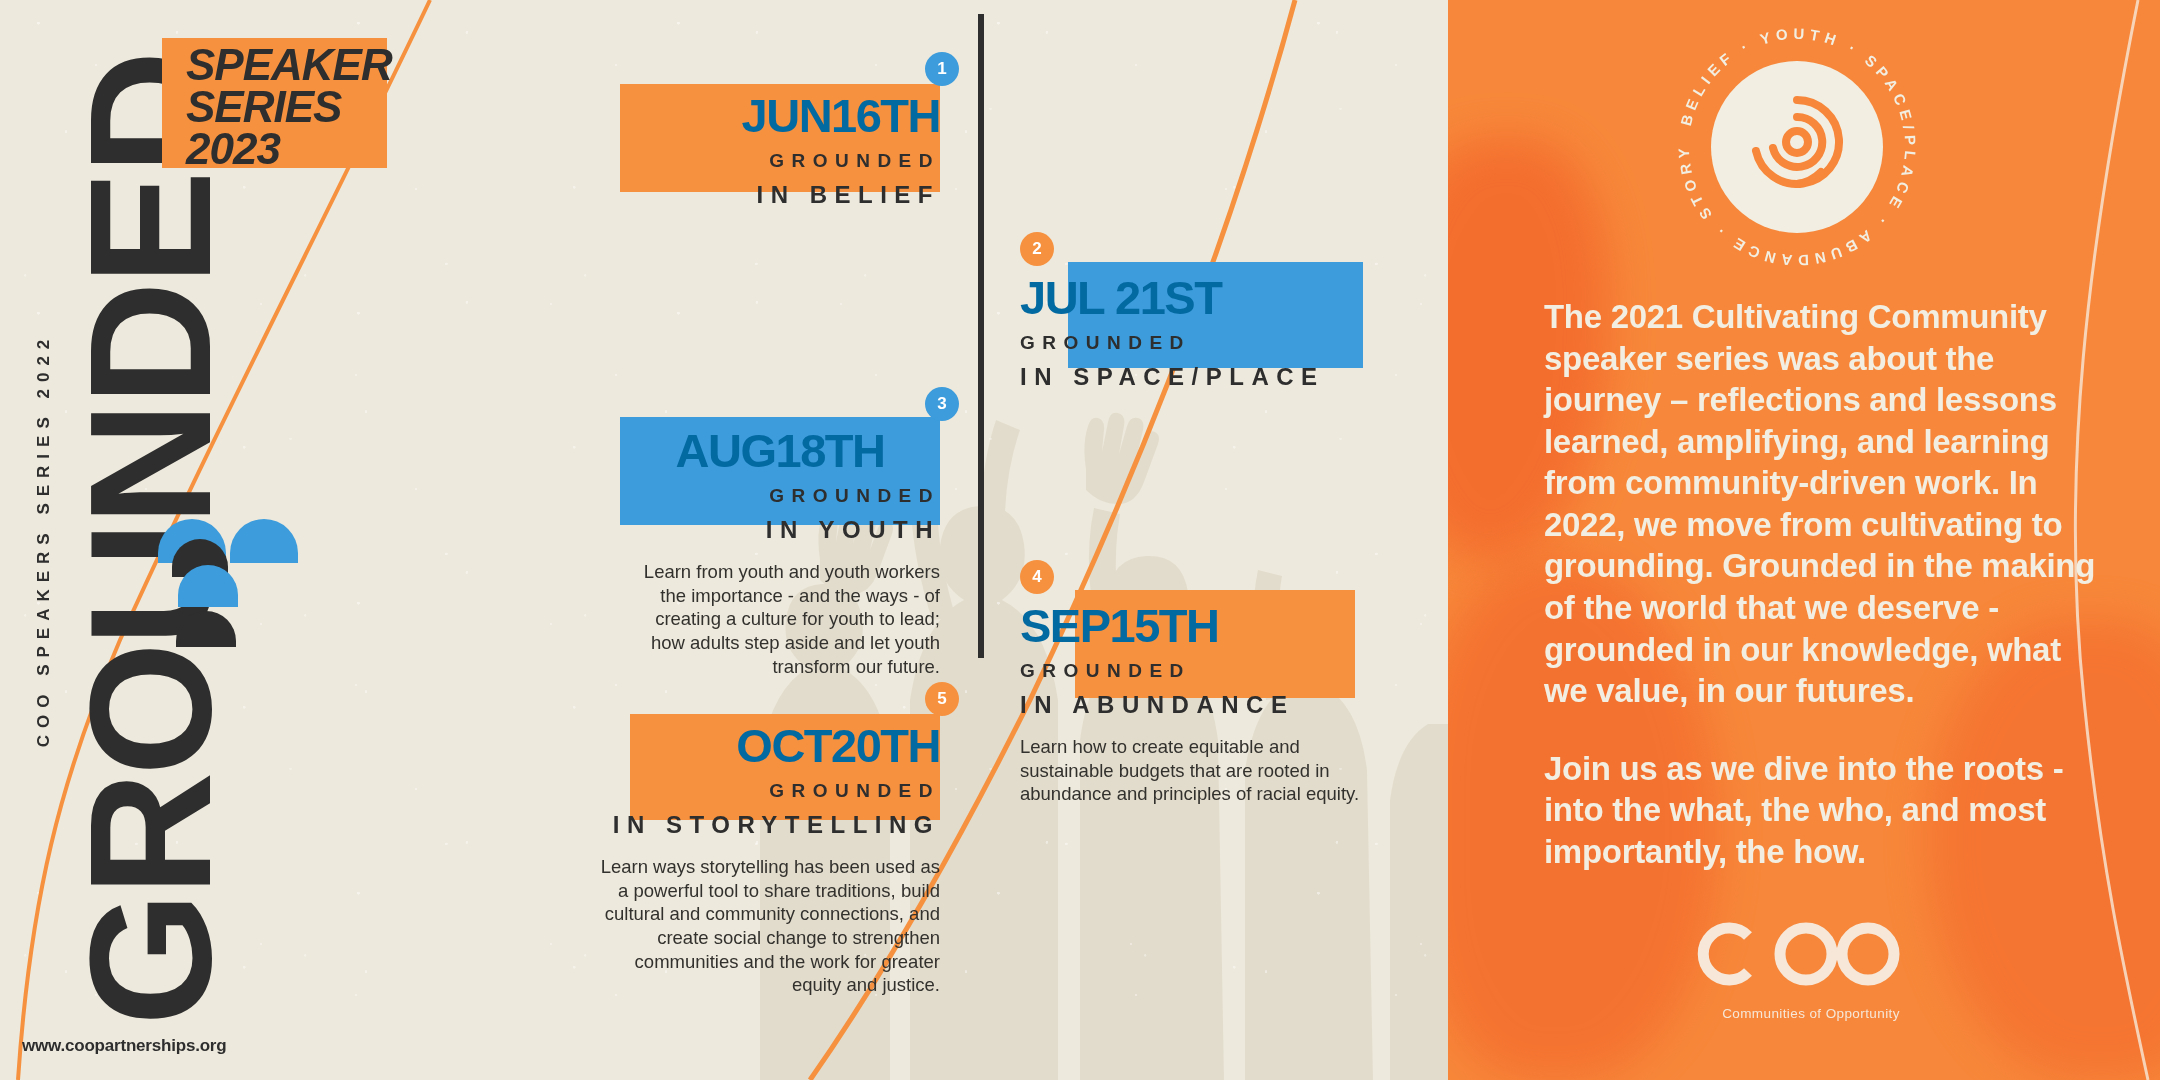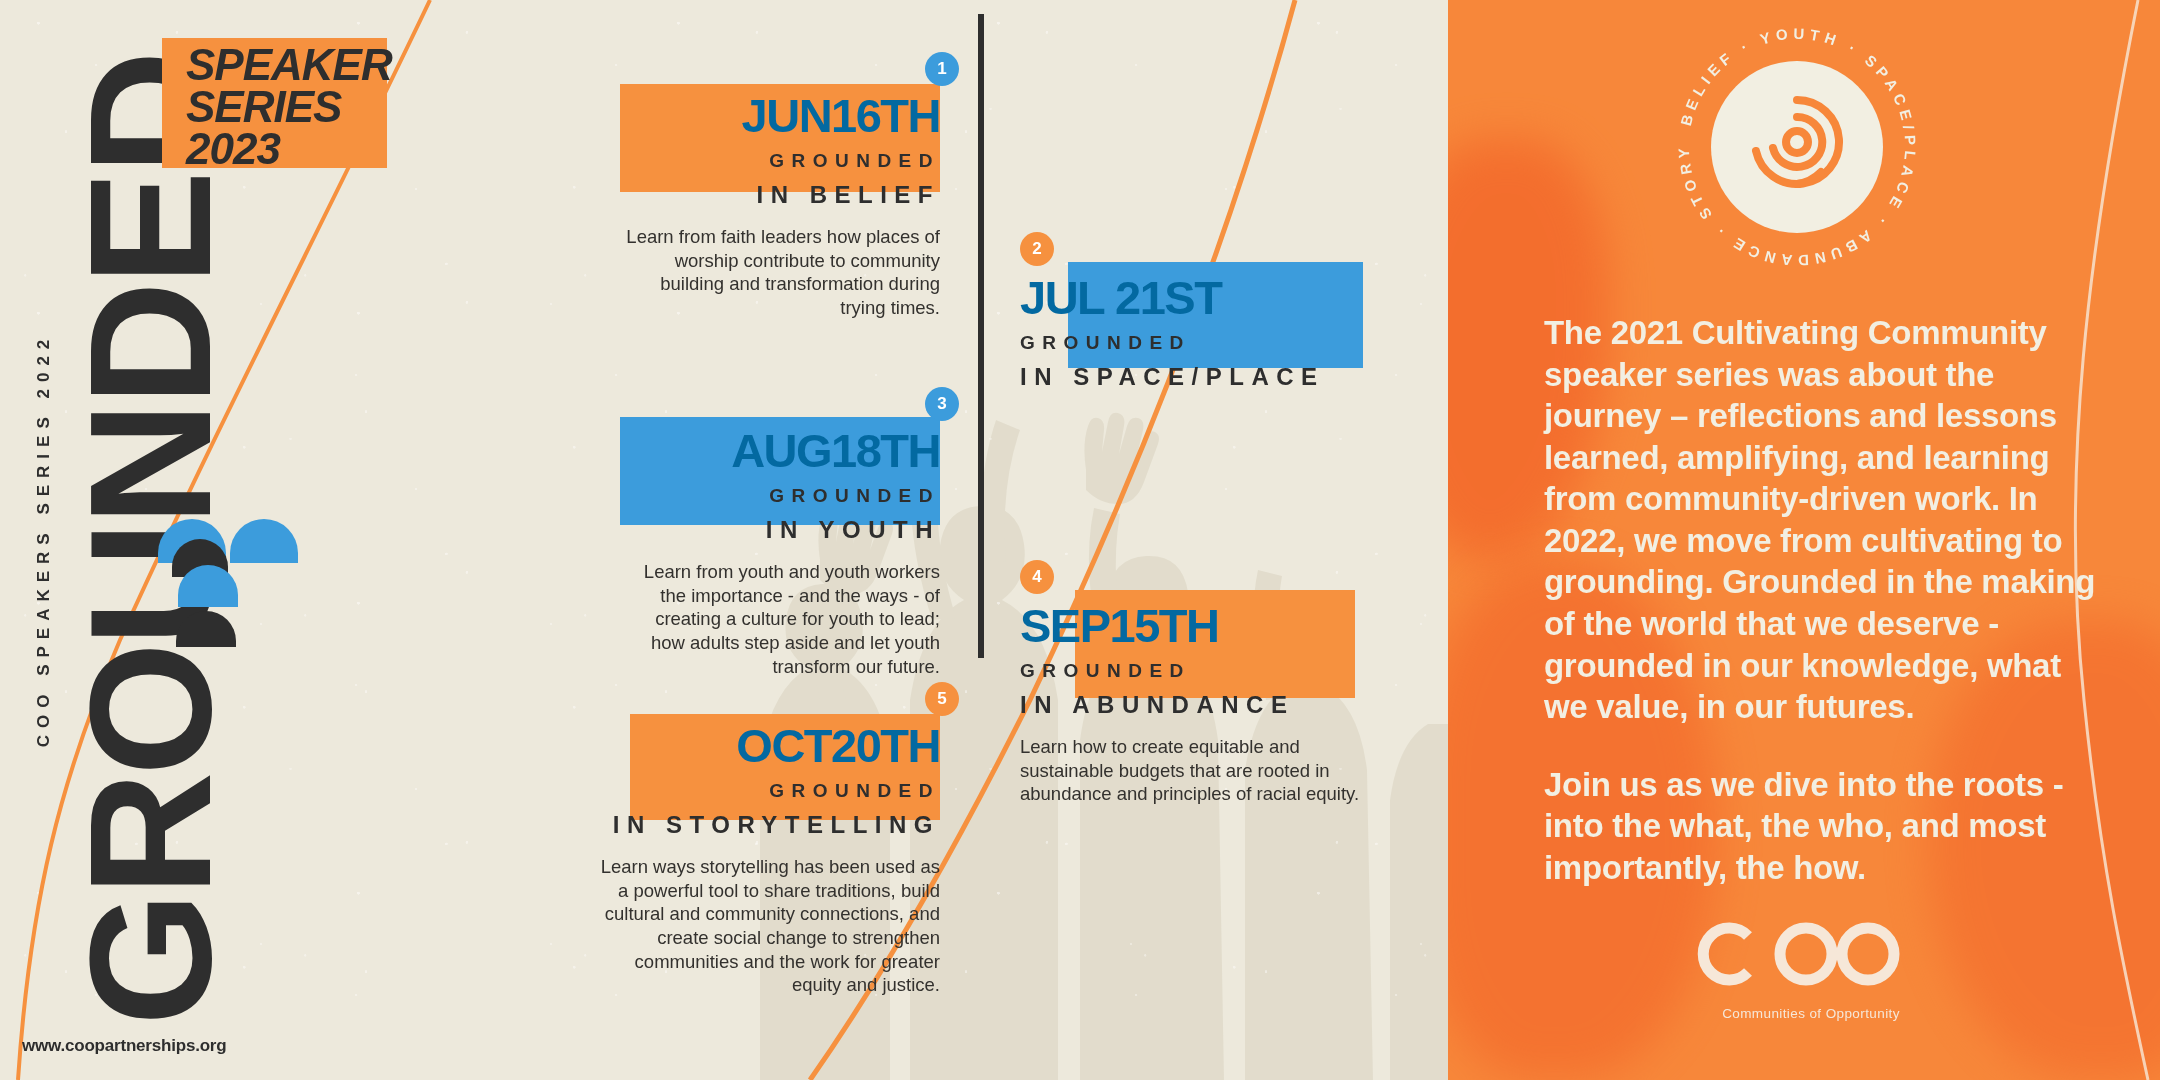--- a/index.html
+++ b/index.html
@@ -147,21 +147,21 @@
     background:#F15A24;opacity:.55;filter:blur(22px);
   }
   .rp-line{position:absolute;inset:0;pointer-events:none;}
   .rp-line svg{width:100%;height:100%;display:block;}
 
   
   .seal{position:absolute;left:214px;top:12px;width:270px;height:270px;}
   .seal svg{width:100%;height:100%;display:block;}
 
   .rp-body{
-    position:absolute;left:96px;top:312px;width:560px;
+    position:absolute;left:96px;top:296px;width:560px;
     color:#F2EFE2;font-weight:bold;
     font-size:33px;line-height:1.26;letter-spacing:-.3px;
   }
   .rp-body p{margin:0;}
   .rp-body .gap{height:36px;}
 
   
   .coo{position:absolute;left:248px;top:910px;width:220px;height:110px;}
   .coo svg{display:block;}
   .coo-sub{
@@ -236,35 +236,34 @@
     </div>
 
     <div class="divider"></div>
 
     <div class="card ta-right" style="left:620px;top:60px;width:320px;">
       <div class="hl" style="left:0px;top:24px;width:320px;height:108px;background:#F6913F;"></div>
       <div class="badge blue" style="left:305px;top:-8px;">1</div>
       <div class="date" style="padding-top:32px;">JUN16TH</div>
       <div class="gr">GROUNDED</div>
       <div class="sub">IN BELIEF</div>
-      <div class="desc">Learn from faith leaders how places of worship contribute to community building and transformation during trying times.</div>
     </div>
 
     <div class="card ta-left" style="left:1020px;top:240px;width:345px;">
       <div class="hl" style="left:48px;top:22px;width:295px;height:106px;background:#3C9CDC;"></div>
       <div class="badge orange" style="left:0px;top:-8px;">2</div>
       <div class="date" style="padding-top:34px;">JUL 21ST</div>
       <div class="gr">GROUNDED</div>
       <div class="sub">IN SPACE/PLACE</div>
     </div>
 
     <div class="card ta-right" style="left:620px;top:395px;width:320px;">
       <div class="hl" style="left:0px;top:22px;width:320px;height:108px;background:#3C9CDC;"></div>
       <div class="badge blue" style="left:305px;top:-8px;">3</div>
-      <div class="date" style="padding-top:32px;">AUG18TH</div>
+      <div class="date" style="padding-top:32px;text-align:center;">AUG18TH</div>
       <div class="gr">GROUNDED</div>
       <div class="sub">IN YOUTH</div>
       <div class="desc">Learn from youth and youth workers the importance - and the ways - of creating a culture for youth to lead; how adults step aside and let youth transform our future.</div>
     </div>
 
     <div class="card ta-left" style="left:1020px;top:570px;width:345px;">
       <div class="hl" style="left:55px;top:20px;width:280px;height:108px;background:#F6913F;"></div>
       <div class="badge orange" style="left:0px;top:-10px;">4</div>
       <div class="date" style="padding-top:32px;">SEP15TH</div>
       <div class="gr">GROUNDED</div>

